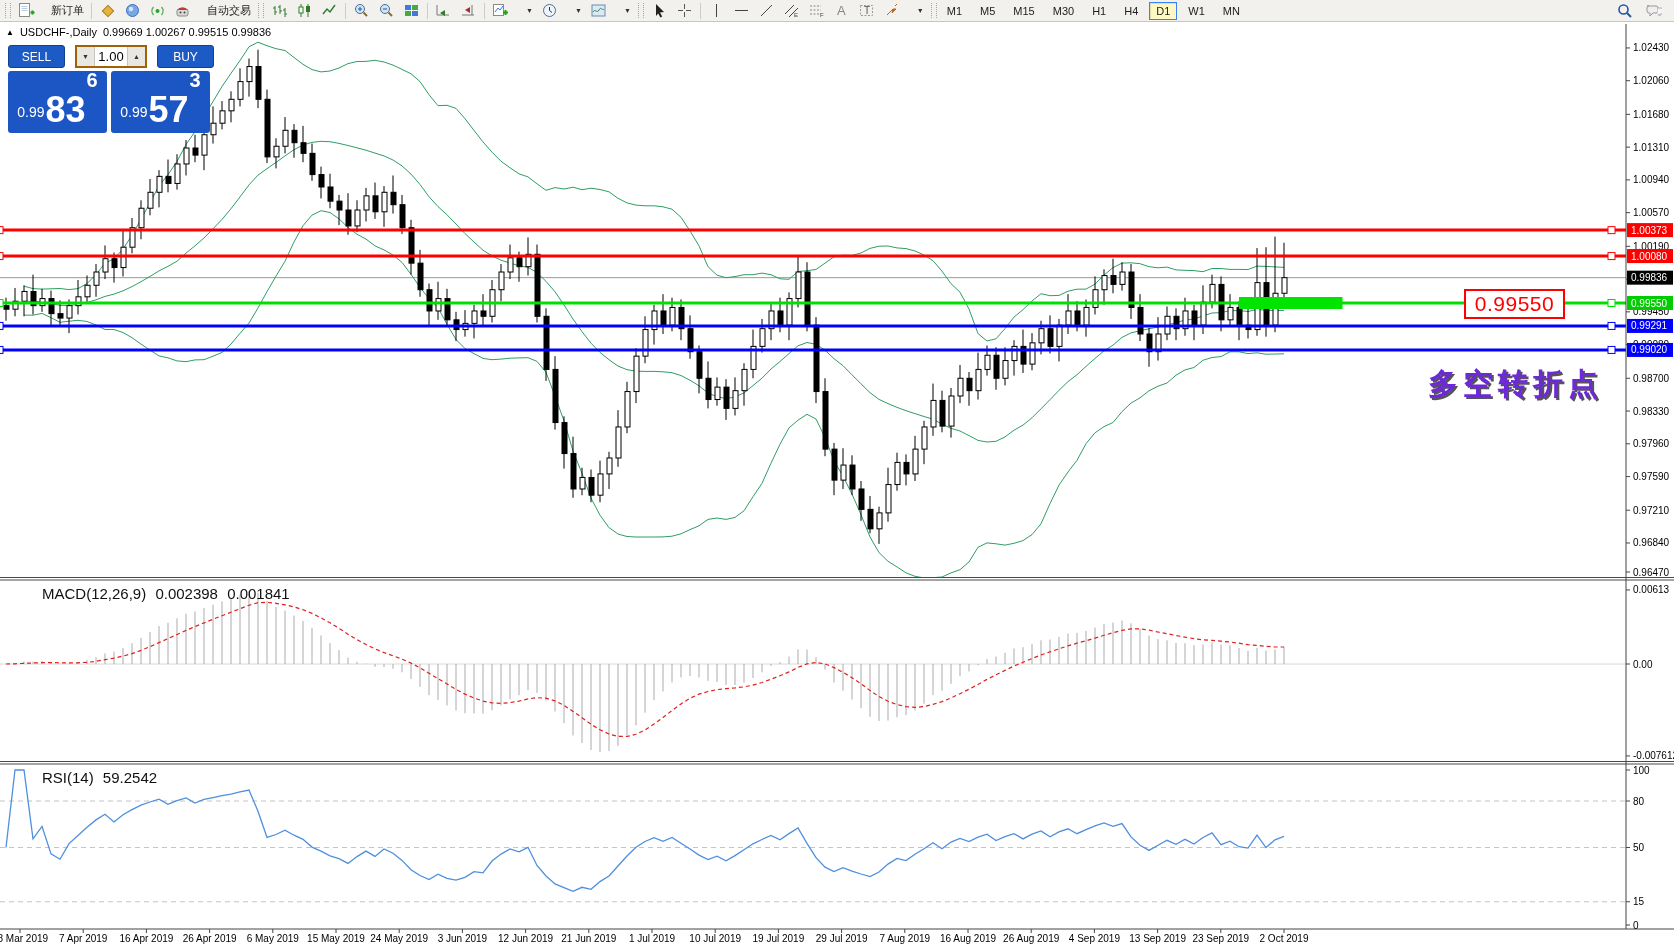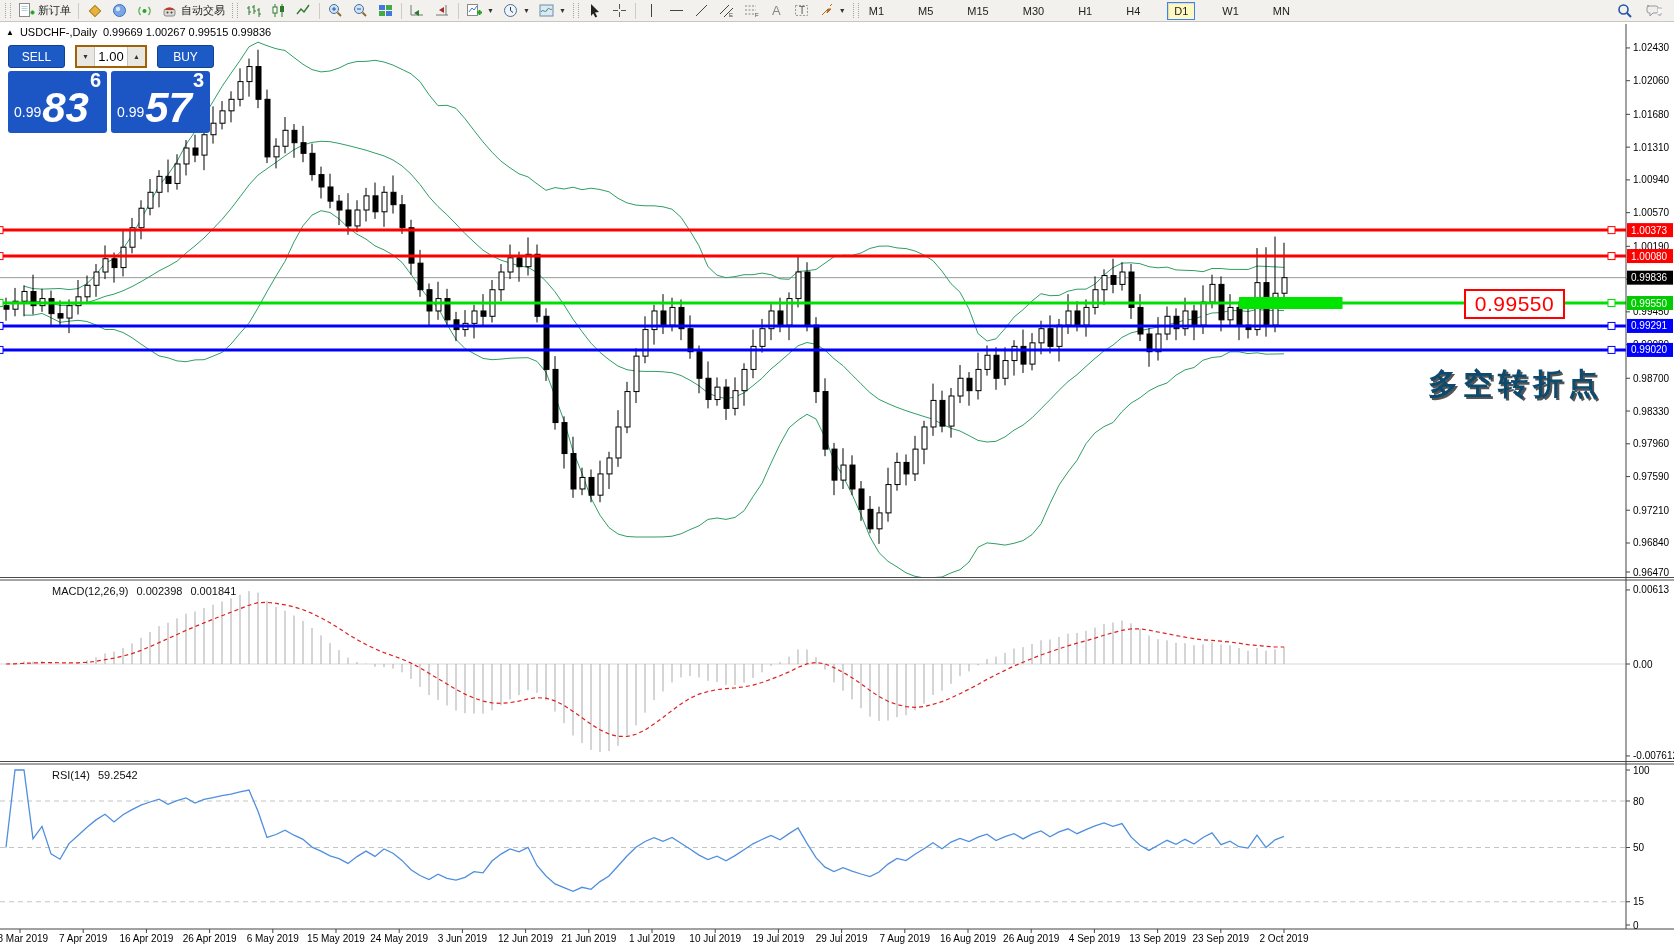--- a/index.html
+++ b/index.html
@@ -3,21 +3,21 @@
 <meta charset="utf-8">
 <style>
   html,body{margin:0;padding:0;width:1674px;height:946px;overflow:hidden;background:#fff;
     font-family:"Liberation Sans",sans-serif;}
   
   .toolbar{position:absolute;top:0;left:0;width:1674px;height:22px;background:#f2f1ee;
     border-bottom:1px solid #c9c6c0;display:flex;align-items:center;padding:0 2px;
     box-sizing:border-box;z-index:40;font-size:11px;color:#333;}
   .tb-grip{width:4px;height:15px;border-left:1px dotted #a9a49c;border-right:1px dotted #a9a49c;margin:0 3px;}
   .tb-sep{width:1px;height:16px;background:#cfccc5;margin:0 3px;}
-  .tb-btn{display:inline-flex;align-items:center;gap:3px;height:20px;padding:0 3px;
+  .tb-btn{display:inline-flex;align-items:center;gap:16px;height:20px;padding:0 3px;
     background:transparent;border:1px solid transparent;font-family:"Liberation Sans",sans-serif;
     font-size:11px;color:#222;cursor:default;}
   .ic{width:17px;height:17px;display:inline-flex;align-items:center;justify-content:center;}
   .caret{font-size:7px;color:#333;margin-left:1px;}
   .tf{min-width:24px;height:18px;border:1px solid transparent;background:transparent;
     font-family:"Liberation Sans",sans-serif;font-size:11px;color:#222;margin:0;}
   .tf.active{border:1px solid #3b82f6;background:#fef9c3;box-shadow:inset 1px 1px 1px rgba(0,0,0,.12);}
   .tb-right{margin-left:auto;display:flex;align-items:center;gap:12px;padding-right:10px;}
   
   #chart-svg{position:absolute;top:0;left:0;z-index:1;}
@@ -30,28 +30,28 @@
   .tp-vol{flex:1;display:flex;border:2px solid #a16207;background:#fff;overflow:hidden;}
   .tp-arrow{width:17px;background:#e9e7e2;font-size:7px;display:flex;align-items:center;
     justify-content:center;color:#333;}
   .tp-arrow.l{border-right:1px solid #c8c5be;}
   .tp-arrow.r{border-left:1px solid #c8c5be;}
   .tp-val{flex:1;border:0;text-align:center;font-size:13px;font-family:"Liberation Sans",sans-serif;min-width:20px;}
   .tp-row2{display:flex;gap:4px;}
   .tp-tile{width:99px;height:62px;background:#1c55c4;border-radius:3px;color:#fff;
     display:flex;align-items:flex-end;justify-content:center;padding-bottom:7px;box-sizing:border-box;}
   .tp-small{font-size:14px;margin:12px 1px 6px 0;}
-  .tp-big{font-size:42px;font-weight:bold;line-height:.85;font-style:italic;}
+  .tp-big{font-size:36px;font-weight:bold;line-height:.85;}
   .tp-sup{font-size:20px;font-weight:bold;position:relative;top:-34px;margin-left:1px;}
   .price-callout{position:absolute;left:1464px;top:289px;width:97px;height:26px;border:2px solid #ff0000;
     background:#fff;color:#ff0000;font-size:21px;display:flex;align-items:center;justify-content:center;
     z-index:5;letter-spacing:.5px;}
-  .cn-note{position:absolute;left:1428px;top:364px;font-size:30px;font-weight:bold;color:#0c4a6e;
+  .cn-note{position:absolute;left:1428px;top:364px;font-size:30px;font-weight:bold;color:#6d28d9;
     text-shadow:2px 2px 0 #555;letter-spacing:5px;z-index:5;white-space:nowrap;}
-  .ind-label{position:absolute;left:17px;font-size:11px;color:#111;z-index:5;padding-left:35px;}
+  .ind-label{position:absolute;left:7px;font-size:15px;color:#111;z-index:5;padding-left:35px;}
   #macd-label{top:585px;} #rsi-label{top:769px;}
   .ind-label span{margin-right:5px;}
 </style>
 </head>
 <body>
 
 <svg id="chart-svg" width="1674" height="946">
     <defs>
       <clipPath id="clip-main">
         <rect x="0" y="24" width="1626" height="553"></rect>
@@ -870,21 +870,21 @@
   <button class="tb-btn">
     <span class="ic">
       <svg width="17" height="17">
           <path d="M4 13l6-6M10 7l-1 4 4-4z" stroke="#b36a1f" fill="#b36a1f"></path>
           <path d="M12 4l2-2" stroke="#b36a1f"></path>
         </svg>
     </span>
       <span class="caret">▼</span>
   </button>
   <span class="tb-grip"></span>
-  <span id="tf-group" style="display:inline-flex;gap:20px;">
+  <span id="tf-group" style="display:inline-flex;gap:4px;">
       <button class="tf">M1</button>
       <button class="tf">M5</button>
       <button class="tf">M15</button>
       <button class="tf">M30</button>
       <button class="tf">H1</button>
       <button class="tf">H4</button>
       <button class="tf active">D1</button>
       <button class="tf">W1</button>
       <button class="tf">MN</button>
     </span>

